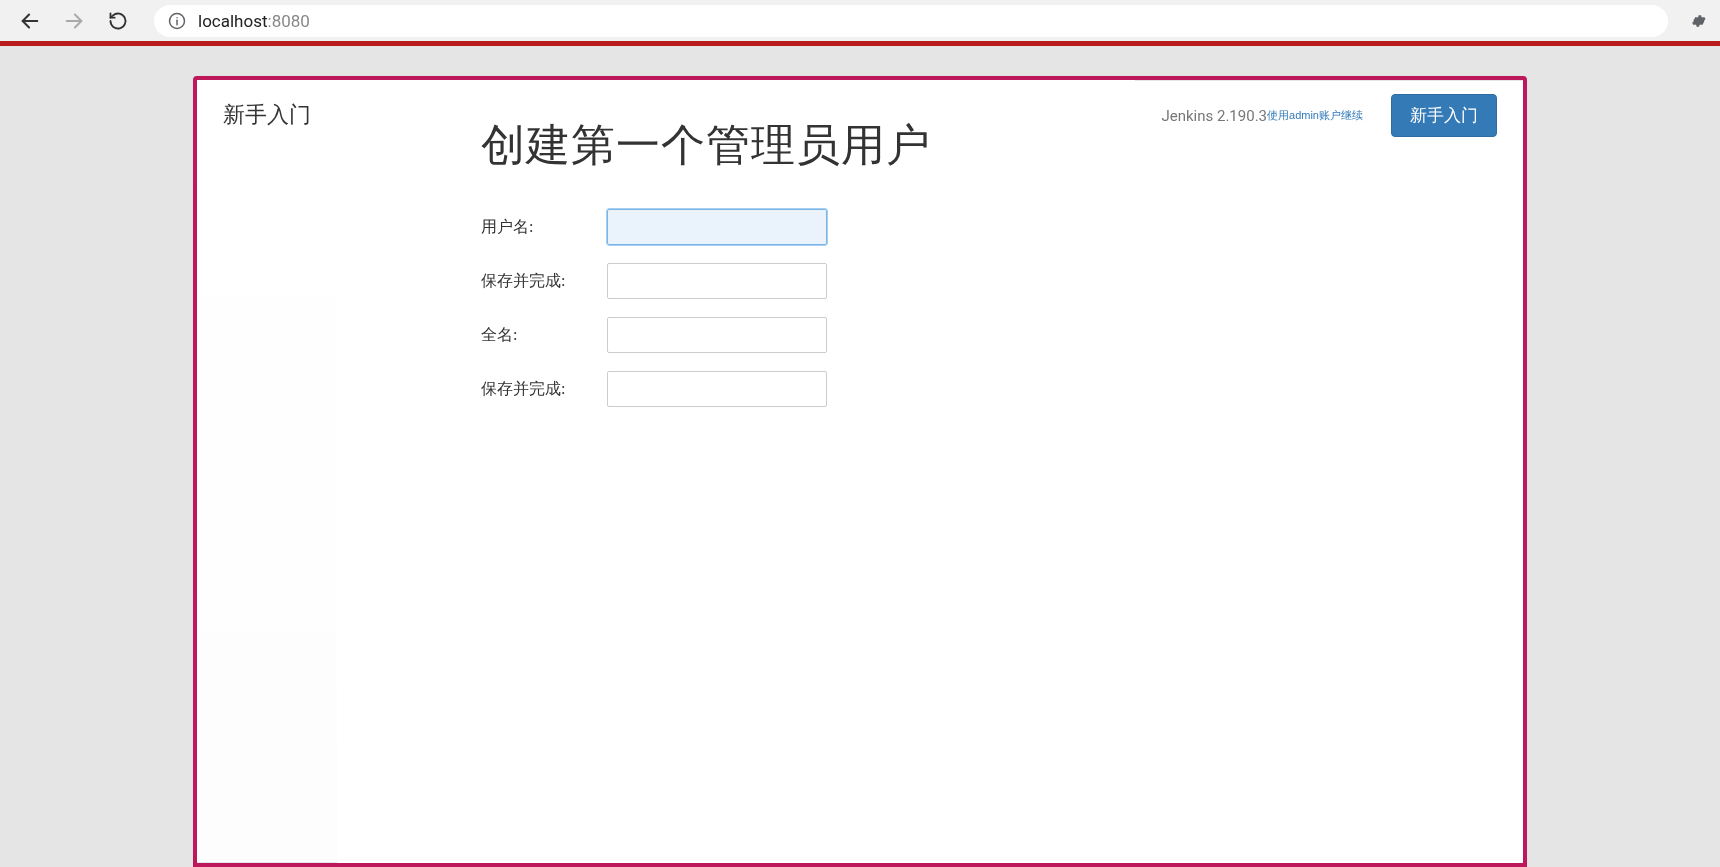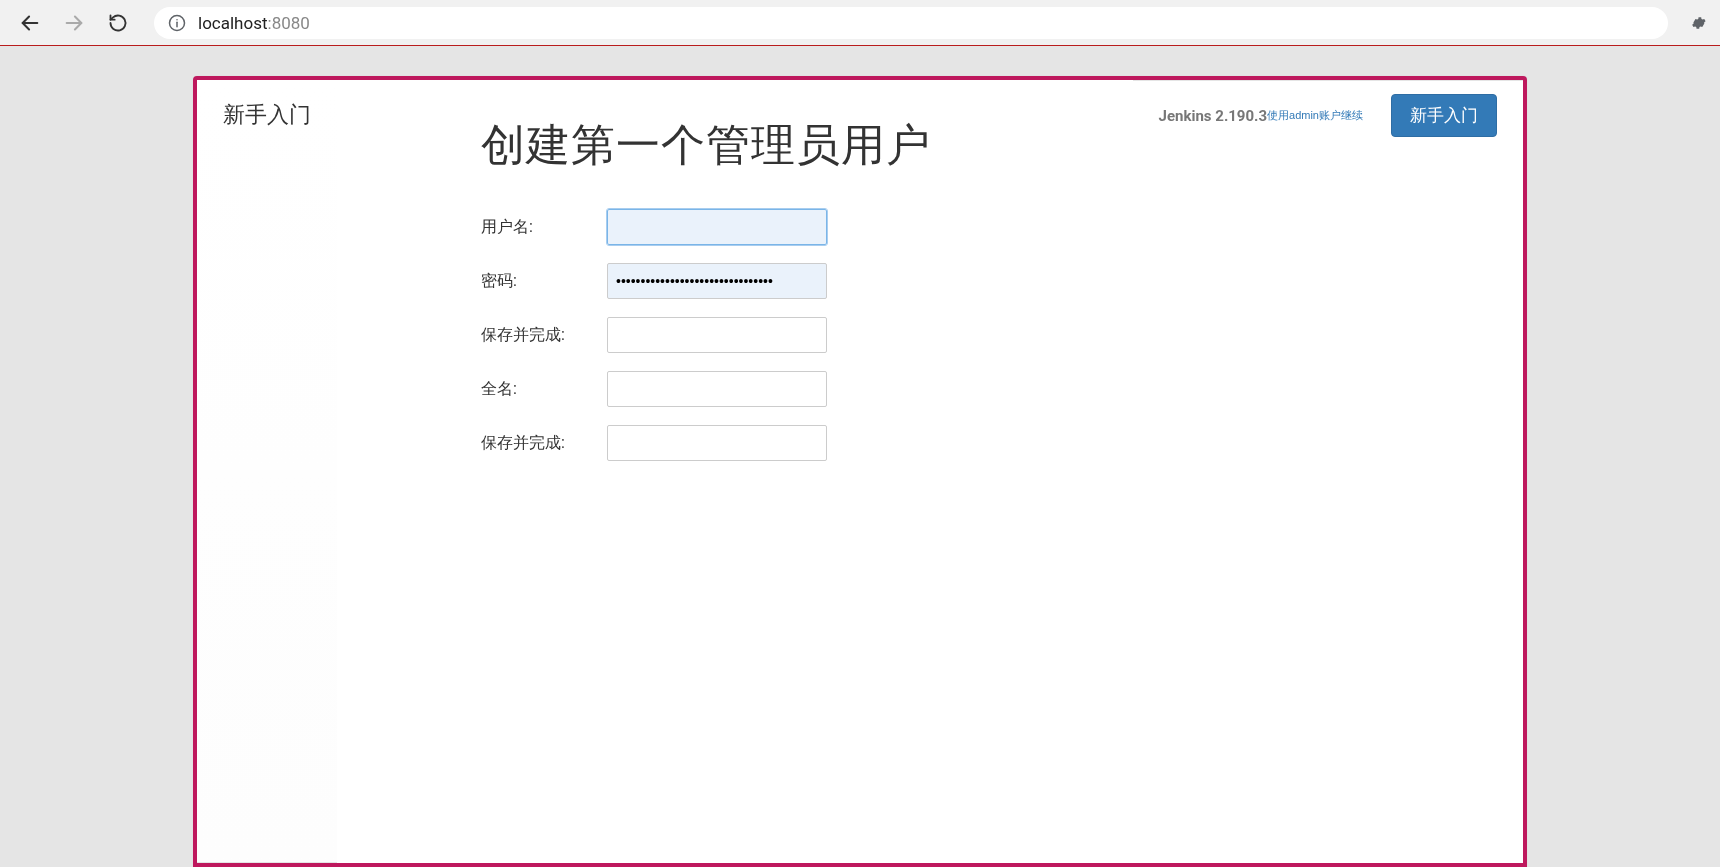--- a/index.html
+++ b/index.html
@@ -14,21 +14,21 @@
       height: 867px;
       overflow: hidden;
     }
     .browser-toolbar {
       height: 46px;
       background: #f1f1f1;
       display: flex;
       align-items: center;
       padding: 0 12px;
       gap: 8px;
-      border-bottom: 1px solid #b91c1c;
+      border-bottom: 5px solid #b91c1c;
     }
     .nav-btn {
       width: 36px;
       height: 36px;
       display: flex;
       align-items: center;
       justify-content: center;
       border-radius: 50%;
       cursor: pointer;
       color: #333;
@@ -110,20 +110,21 @@
     }
     .form-row {
       display: flex;
       align-items: center;
       margin-bottom: 18px;
     }
     .form-label {
       width: 126px;
       font-size: 16px;
       color: #333;
+      font-family: Liberation Serif, serif;
     }
     .form-input {
       width: 220px;
       height: 36px;
       border: 1px solid #ccc;
       border-radius: 2px;
       padding: 4px 8px;
       font-size: 14px;
       background: #fff;
     }
@@ -139,21 +140,20 @@
       height: 70px;
       border-top: 1px solid #e5e5e5;
       display: flex;
       align-items: center;
       padding: 0 26px;
       justify-content: space-between;
     }
     .footer-version {
       font-size: 15px;
       color: #777;
-      font-weight: bold;
     }
     .footer-actions {
       display: flex;
       align-items: center;
       gap: 28px;
     }
     .link-btn {
       color: #337ab7;
       font-size: 11px;
       cursor: pointer;
@@ -217,24 +217,20 @@
       <span>新手入门</span>
     </div>
     <div class="modal-body">
       <h1 class="page-title">创建第一个管理员用户</h1>
 
       <div class="form-row">
         <label class="form-label">用户名:</label>
         <input type="text" class="form-input focused" value="" style="">
       </div>
 
-      <div class="form-row">
-        <label class="form-label">密码:</label>
-        <input type="password" class="form-input autofill" value="••••••••••••••••••••••••••••••••" style="">
-      </div>
 
       <div class="form-row">
         <label class="form-label">保存并完成:</label>
         <input type="password" class="form-input" value="" style="">
       </div>
 
       <div class="form-row">
         <label class="form-label">全名:</label>
         <input type="text" class="form-input" value="" style="">
       </div>

